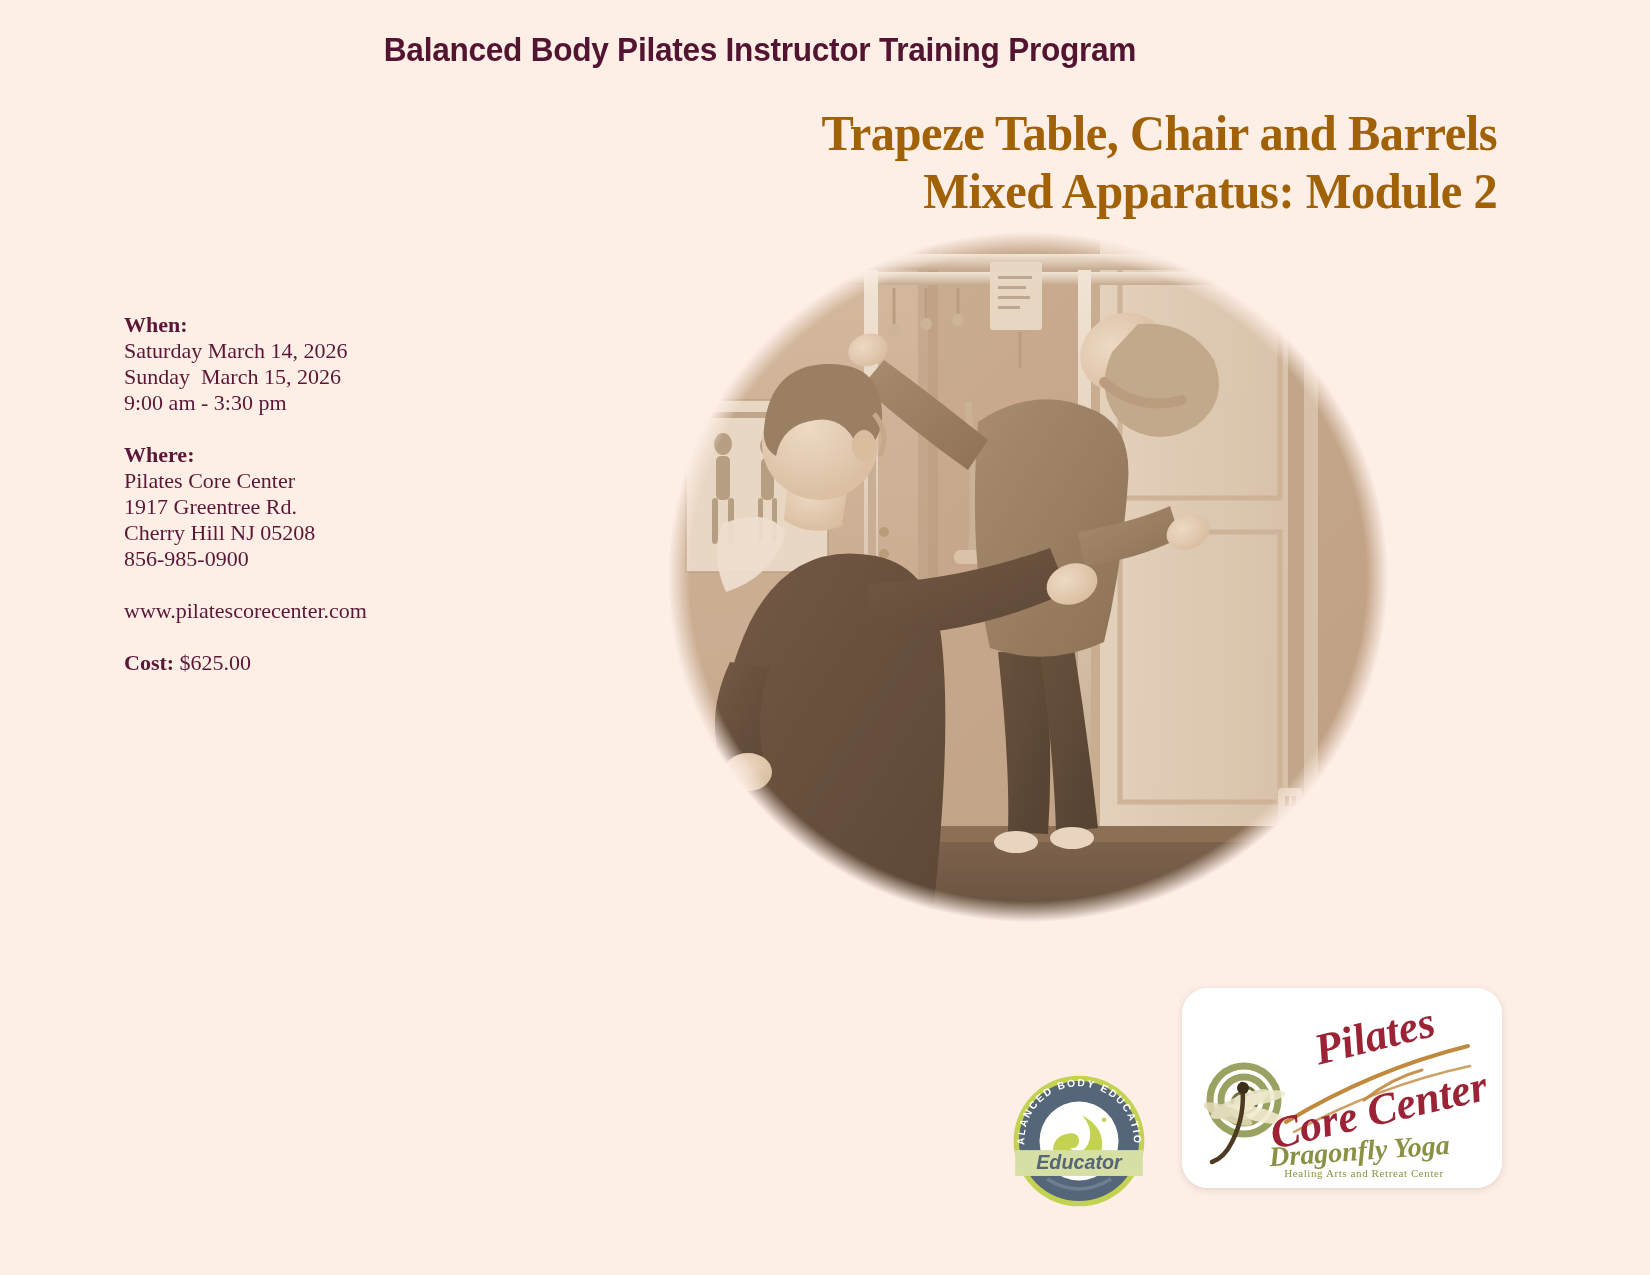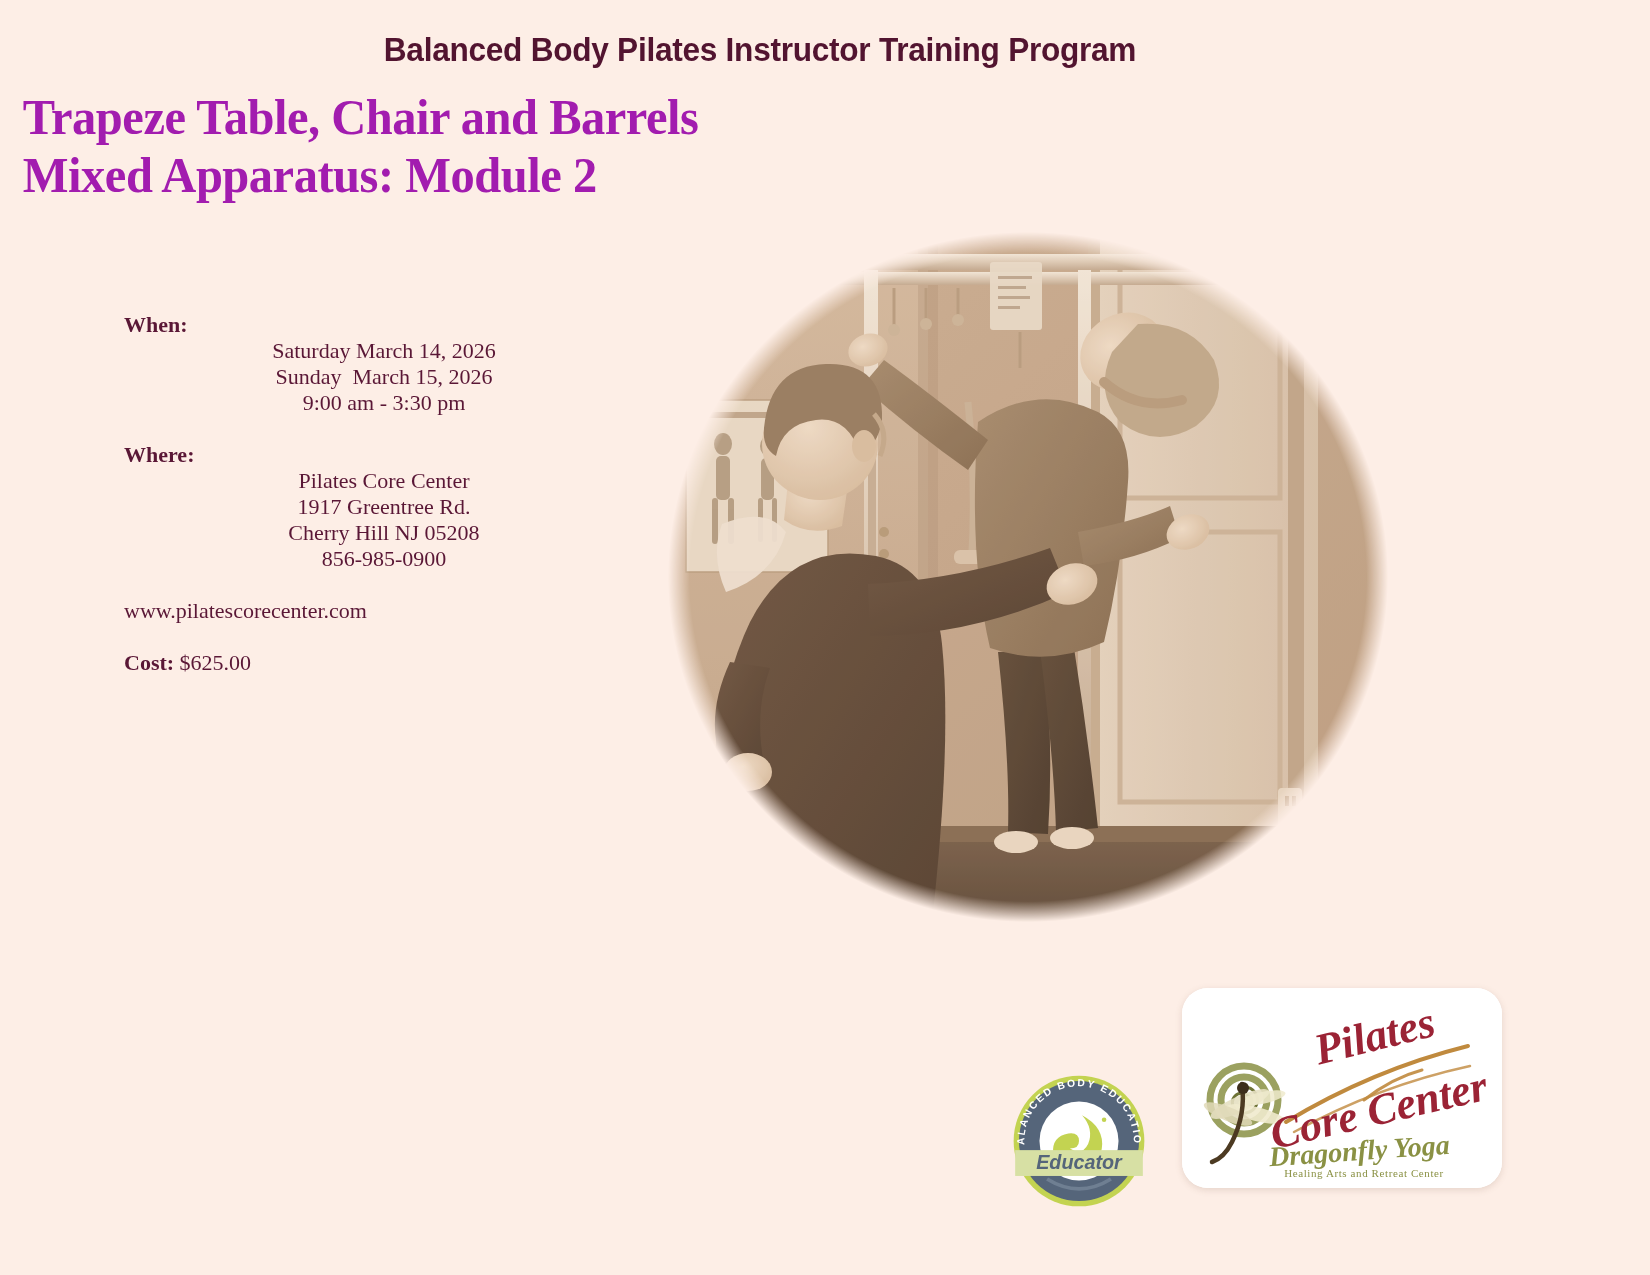--- a/index.html
+++ b/index.html
@@ -33,25 +33,25 @@
     font-weight: bold;
     font-size: 34px;
     letter-spacing: -0.3px;
     color: #521430;
     transform: scaleX(0.93);
     transform-origin: center top;
   }
 
   .title-block {
     position: absolute;
-    top: 88px;
+    top: 104px;
     left: 0;
     width: 1520px;
-    text-align: left;
-    color: #a21caf;
+    text-align: right;
+    color: #a16207;
   }
   .title-line {
     font-family: "Liberation Serif", serif;
     font-weight: bold;
     font-size: 50px;
     line-height: 1.16;
     letter-spacing: -0.5px;
     transform: scaleX(0.97);
   }
 
@@ -65,21 +65,21 @@
     font-size: 22px;
     line-height: 1.18;
   }
   .info .grp { margin-bottom: 26px; }
   .info .grp:last-child { margin-bottom: 0; }
   .lbl {
     font-weight: bold;
     display: block;
   }
   .lbl-inline { font-weight: bold; text-align: right; }
-  .ln { display: block; white-space: pre; text-align: center; }
+  .ln { display: block; white-space: pre; }
   .bold-ln { display: block; font-weight: bold; }
   .url-ln { display: block; }
 
   
   .photo-wrap {
     position: absolute;
     left: 668px;
     top: 232px;
     width: 720px;
     height: 690px;

